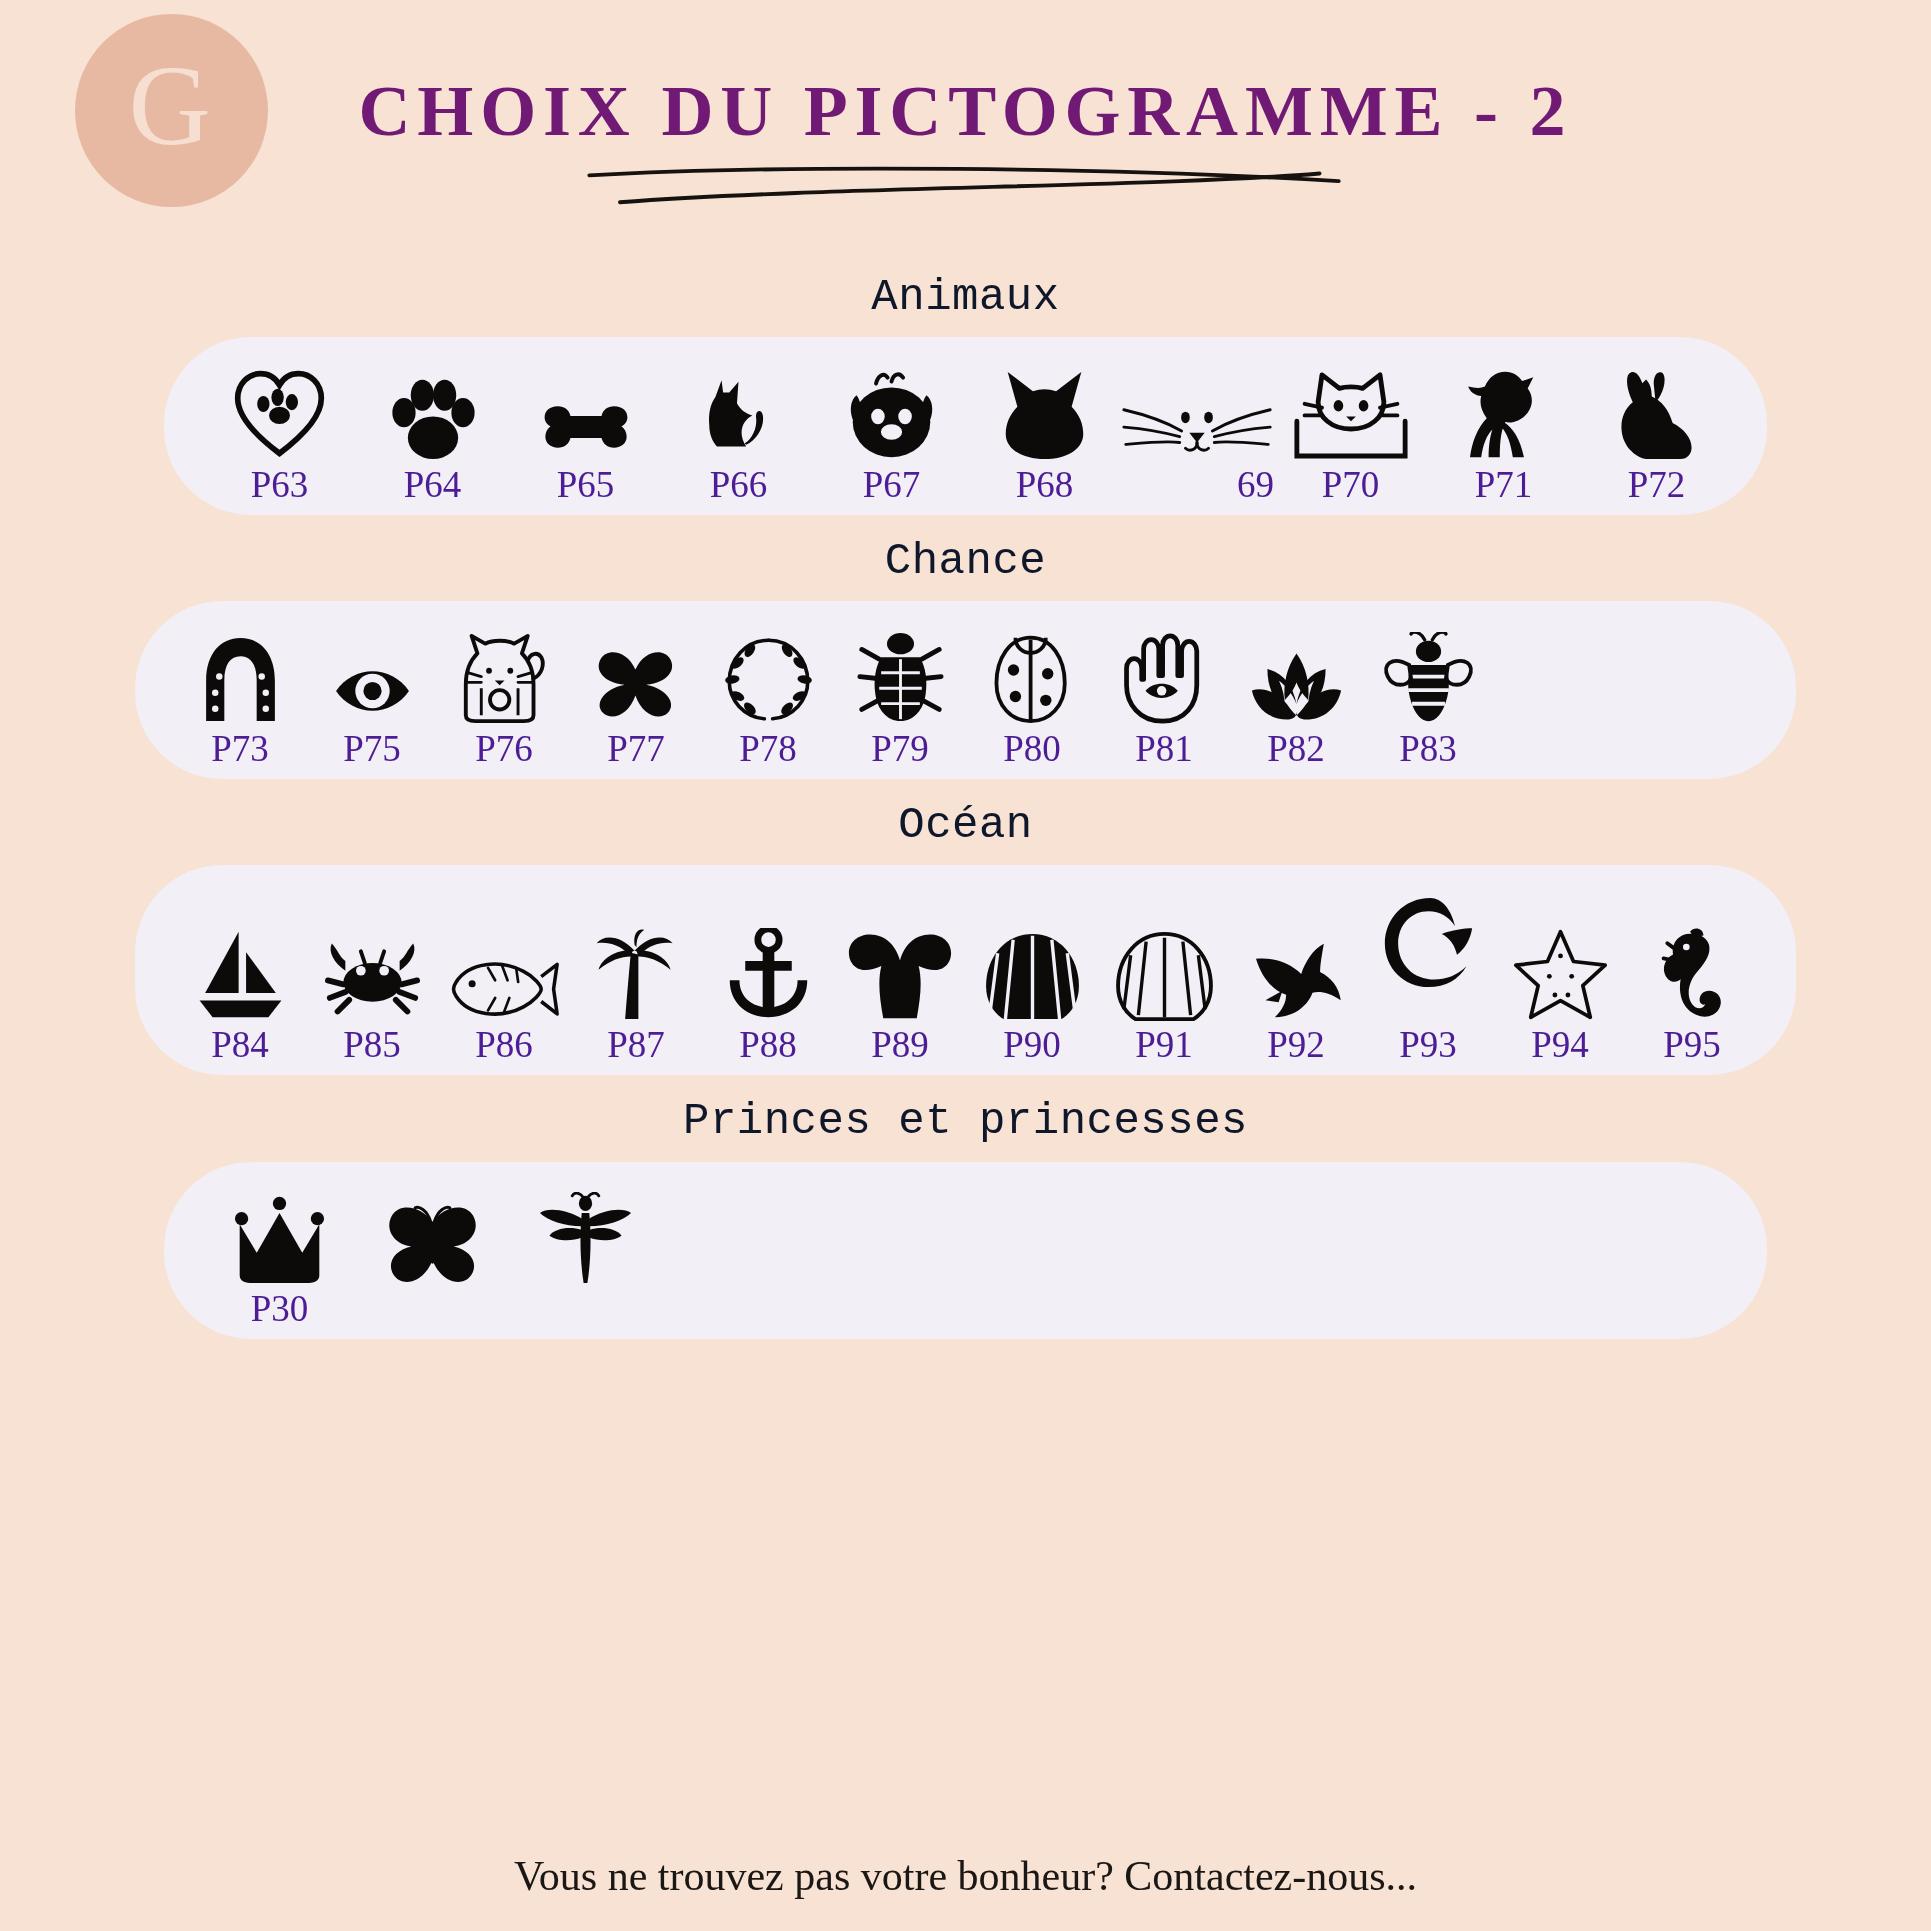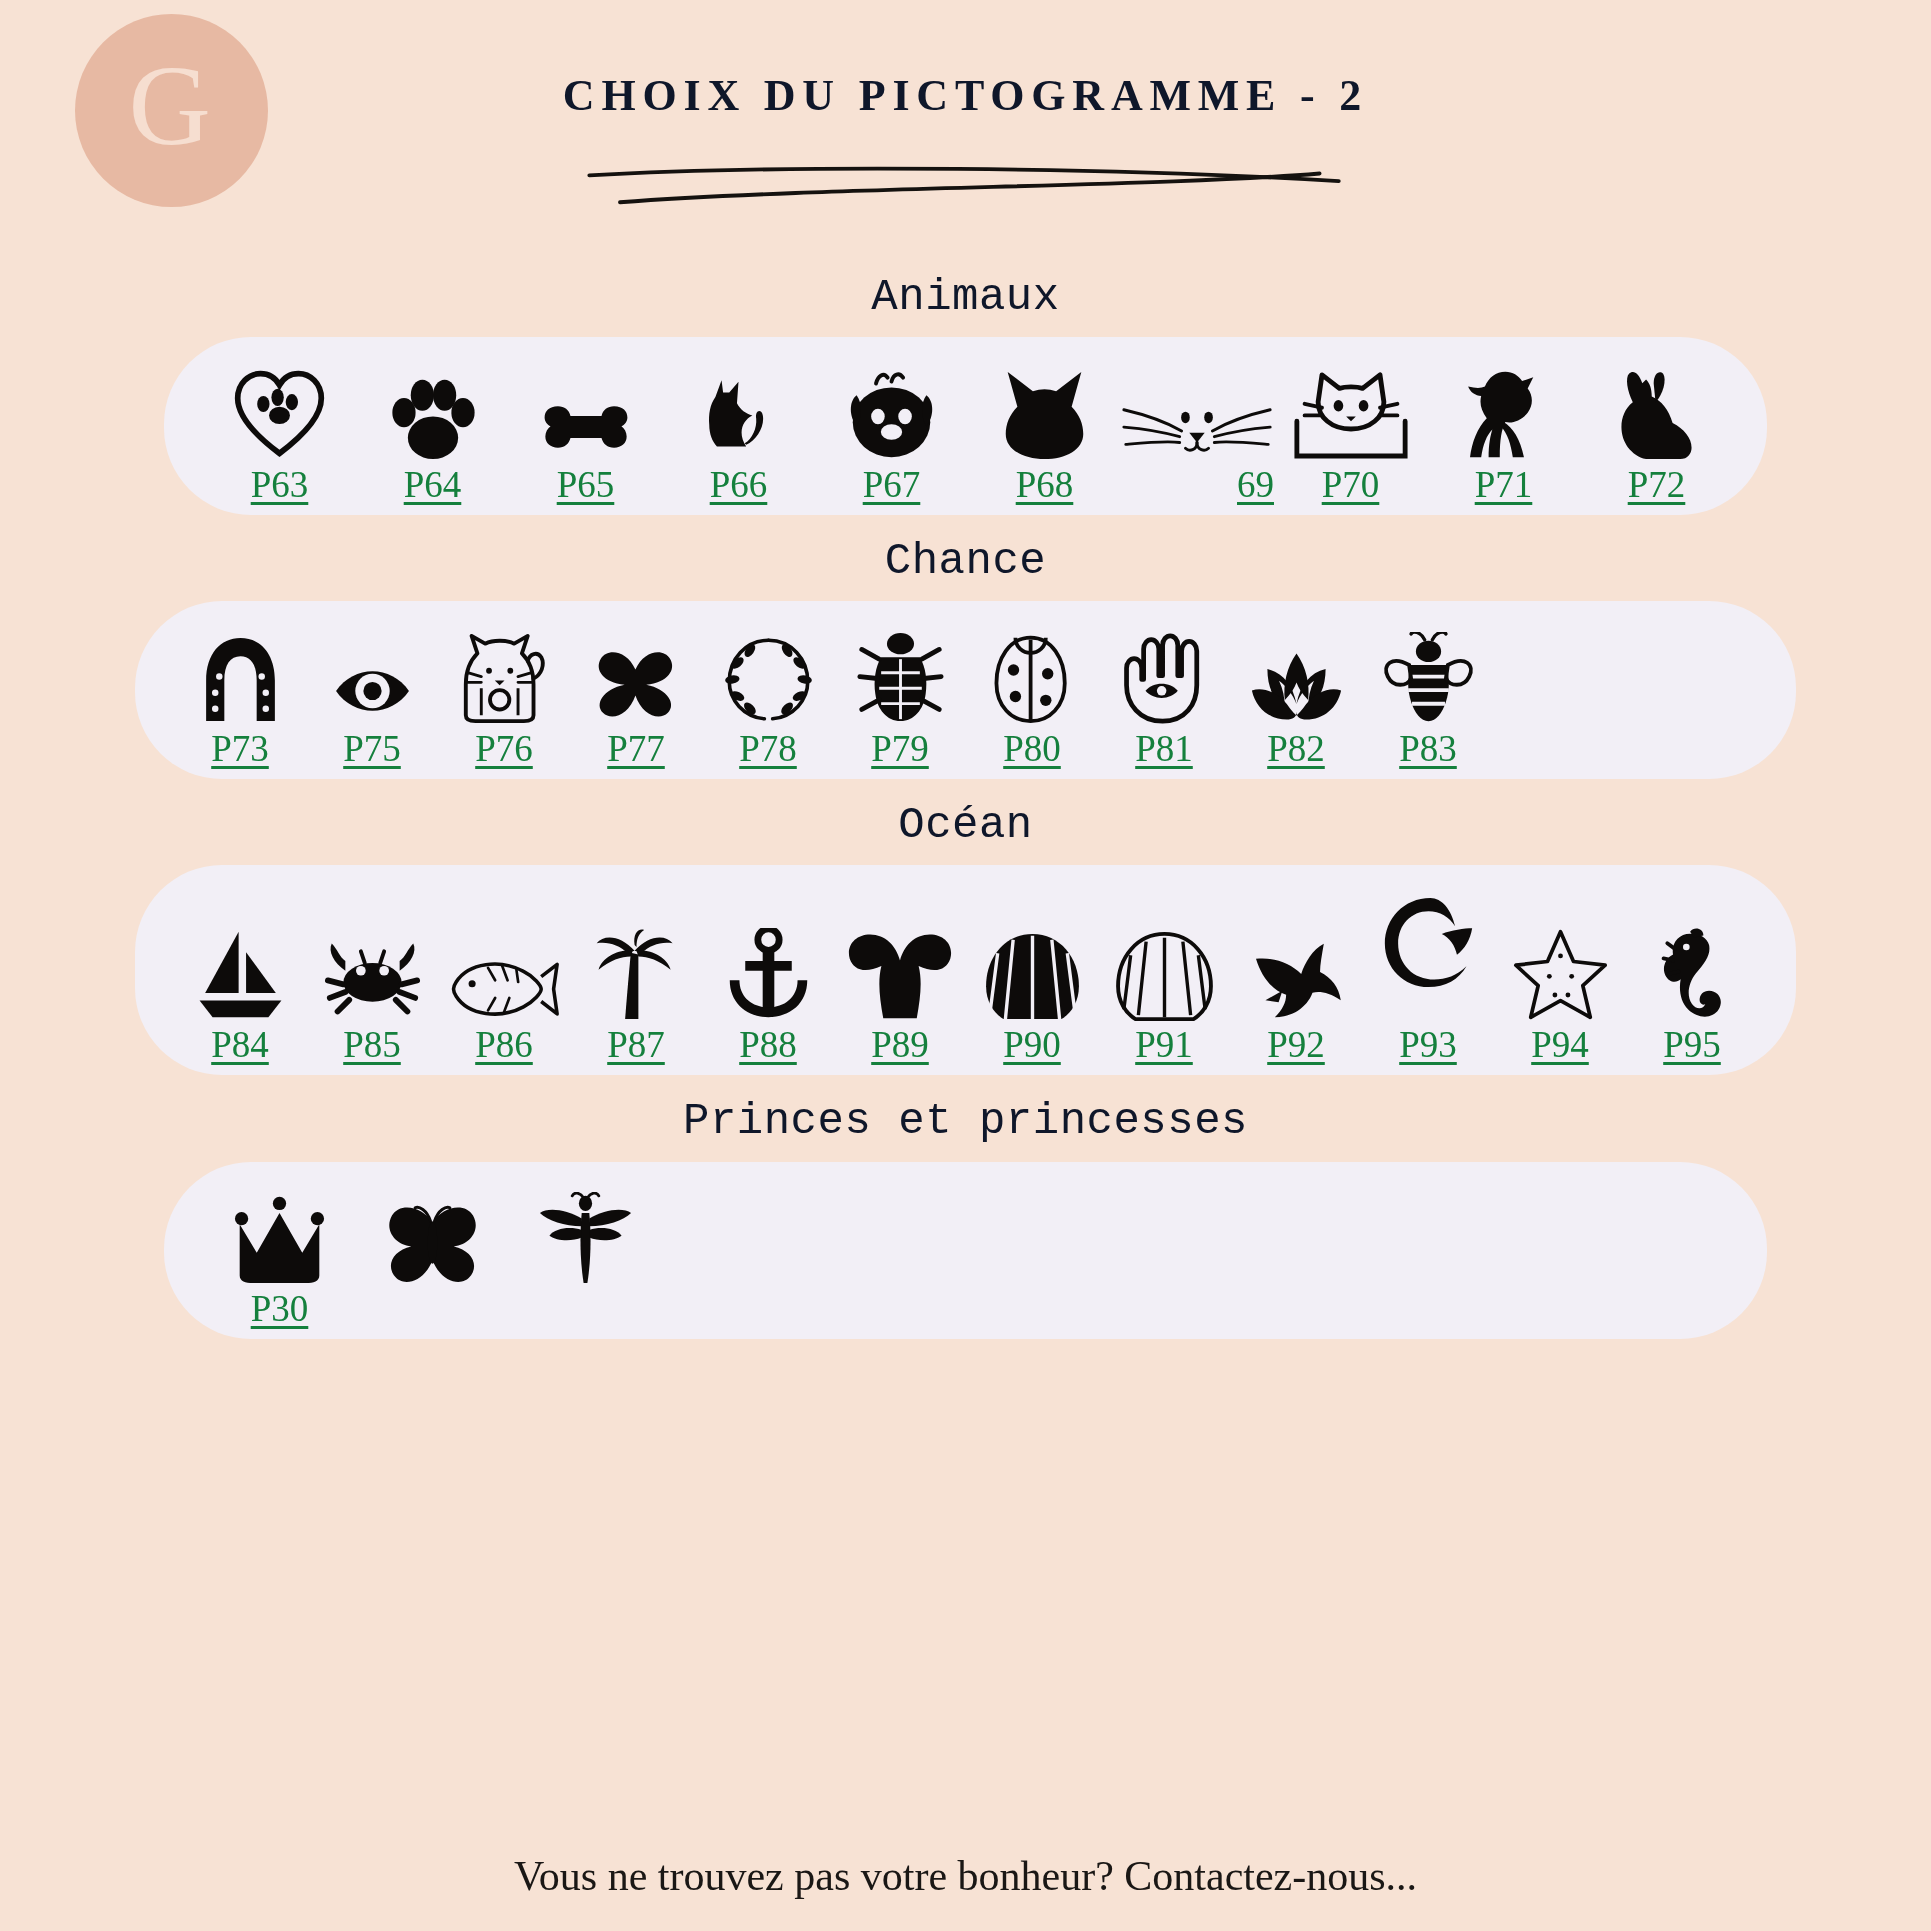--- a/index.html
+++ b/index.html
@@ -42,23 +42,23 @@
     margin-left: -3.9px;
   }
 
   .title {
     position: absolute;
     left: 0;
     right: 0;
     top: 70px;
     text-align: center;
     font-family: "Liberation Serif", serif;
-    font-size: 44px;
+    font-size: 72px;
     letter-spacing: 6.8px;
-    color: #0f172a;
+    color: #701a75;
     font-weight: 700;
   }
   .title-underline {
     position: absolute;
     left: 579px;
     top: 162px;
     width: 772px;
     height: 46px;
   }
 
@@ -112,22 +112,21 @@
     height: 106px;
     display: flex;
     align-items: flex-end;
     justify-content: center;
   }
   .icon-box svg { display: block; }
   .code {
     margin-top: 3.9px;
     font-family: "Liberation Serif", serif;
     font-size: 37px;
-    color: #15803d;
-    text-decoration: underline;
+    color: #4c1d95;
     text-underline-offset: 4.8px;
     line-height: 1.1;
   }
   .code.blank { visibility: hidden; }
 
   
   .footer {
     position: absolute;
     left: 0;
     right: 0;

